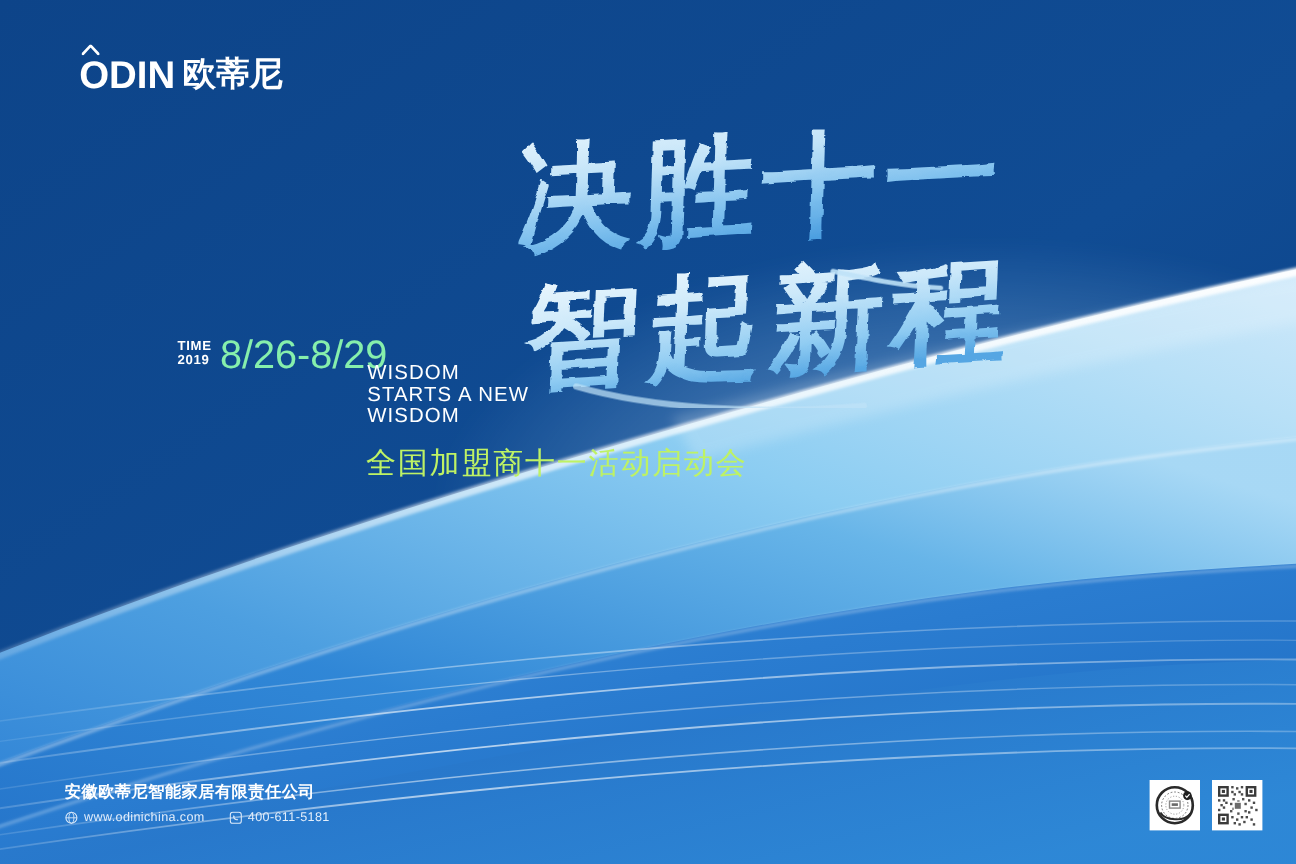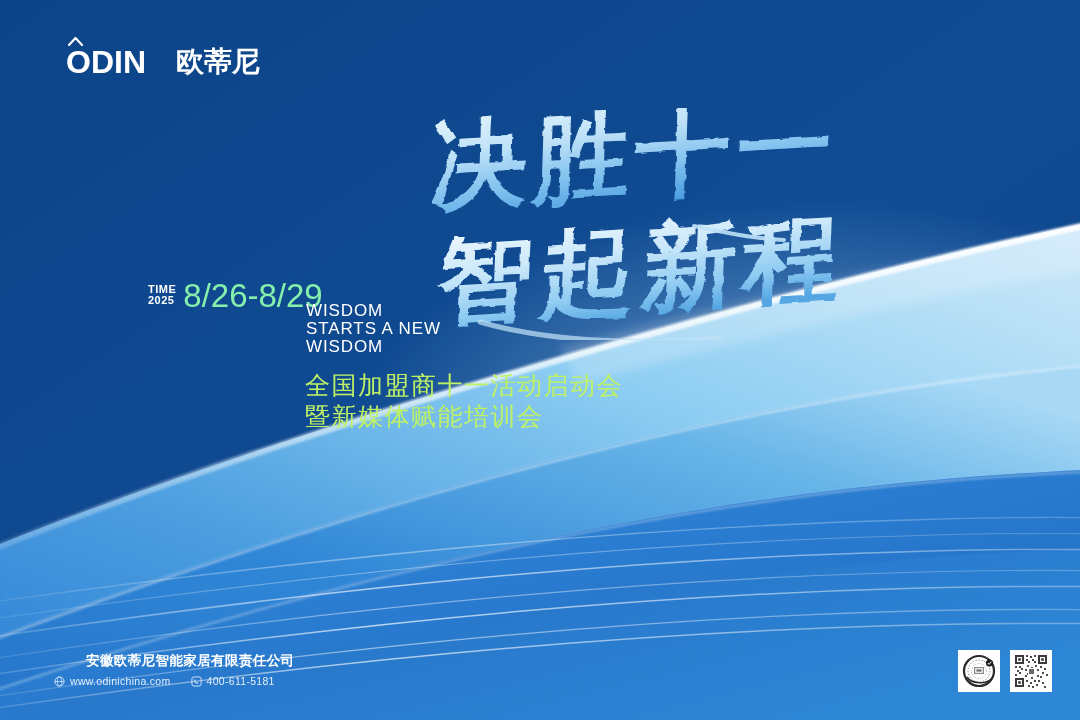--- a/index.html
+++ b/index.html
@@ -29,21 +29,21 @@
     display: block;
   }
 
   
   .logo {
     position: absolute;
     left: 66px;
     top: 46px;
     display: flex;
     align-items: center;
-    gap: 12px;
+    gap: 2px;
     z-index: 40;
   }
   .logo-mark {
     position: relative;
     font-size: 32px;
     font-weight: 700;
     color: #ffffff;
     letter-spacing: 0px;
     line-height: 1;
   }
@@ -59,21 +59,21 @@
     width: 15px;
     height: 9px;
     pointer-events: none;
   }
   .logo-cn {
     font-size: 28px;
     font-weight: 700;
     color: #ffffff;
     letter-spacing: 0px;
     line-height: 1;
-    margin-left: 18px;
+    margin-left: 4px;
     font-family: "DejaVu Sans", "Liberation Sans", sans-serif;
   }
 
   
   .brush-title {
     position: absolute;
     left: 432px;
     top: 108px;
     width: 470px;
     height: 232px;
@@ -156,21 +156,20 @@
     z-index: 40;
   }
   .footer-company {
     color: #ffffff;
     font-size: 13.5px;
     font-weight: 700;
     letter-spacing: 0.4px;
     line-height: 18px;
     white-space: nowrap;
     font-family: "DejaVu Sans", "Liberation Sans", sans-serif;
-    margin-left: 32px;
   }
   .footer-contact {
     display: flex;
     align-items: center;
     margin-top: 6px;
     gap: 20px;
   }
   .contact-item {
     display: flex;
     align-items: center;
@@ -340,34 +339,33 @@
       <g fill="none" stroke="#bfe2f8" stroke-linecap="round" opacity="0.9">
         <path d="M 262 118 C 290 124 318 130 352 132" stroke-width="4"></path>
         <path d="M 48 214 C 110 232 200 238 288 230" stroke-width="5" opacity="0.8"></path>
       </g>
     </svg>
   </div>
 
   <div class="date-block">
     <div class="time-label">
       <div>TIME</div>
-      <div>2025</div>
+      <div>2019</div>
     </div>
     <div class="date-value">8/26-8/29</div>
   </div>
 
   <div class="tagline">
     <div>WISDOM</div>
     <div>STARTS A NEW</div>
     <div>WISDOM</div>
   </div>
 
   <div class="subtitle">
     <div>全国加盟商十一活动启动会</div>
-    <div>暨新媒体赋能培训会</div>
   </div>
 
   <div class="footer">
     <div class="footer-company">安徽欧蒂尼智能家居有限责任公司</div>
     <div class="footer-contact">
       <div class="contact-item">
         <svg class="contact-ico" viewBox="0 0 12 12" xmlns="http://www.w3.org/2000/svg">
           <circle cx="6" cy="6" r="5" fill="none" stroke="#dceafa" stroke-width="1"></circle>
           <ellipse cx="6" cy="6" rx="2.3" ry="5" fill="none" stroke="#dceafa" stroke-width="0.8"></ellipse>
           <path d="M1 6 H11" stroke="#dceafa" stroke-width="0.8"></path>

